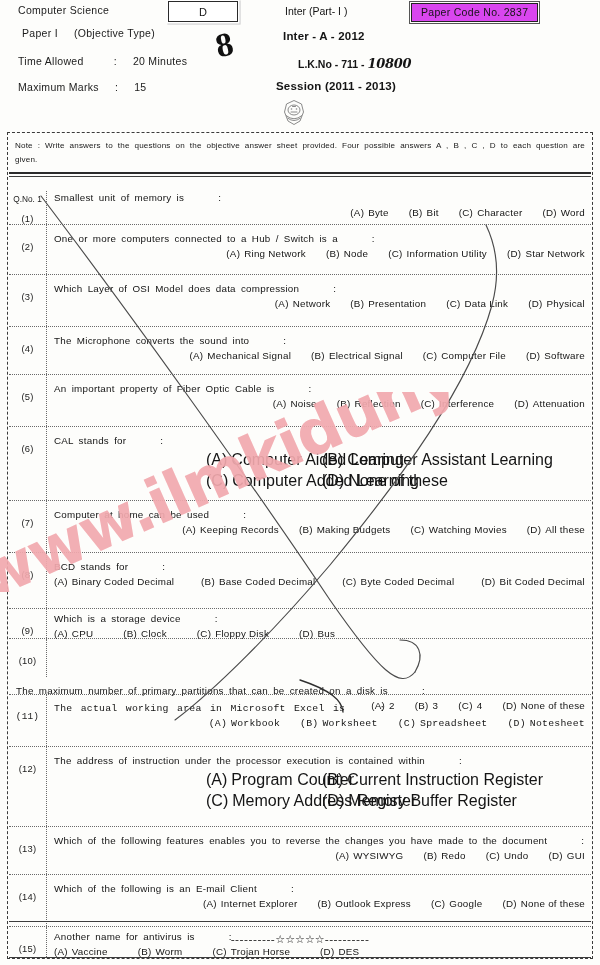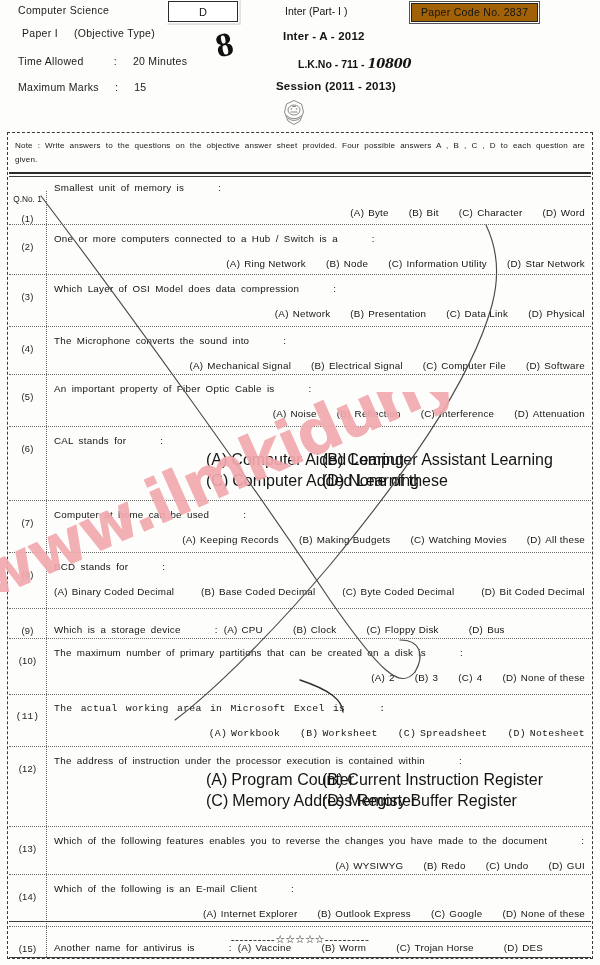--- a/index.html
+++ b/index.html
@@ -73,21 +73,21 @@
     font-weight: 700;
     font-size: 13px;
     letter-spacing: -.3px;
   }
 
   .code-box {
     position: absolute;
     left: 411px; top: 3px;
     padding: 2px 9px 3px 9px;
     border: 1.3px solid #222;
-    background: #a16207;
+    background: #d946ef;
     font-size: 10.5px;
     letter-spacing: .3px;
     white-space: nowrap;
   }
   .code-box::before {
     content: "";
     position: absolute; inset: -3px;
     border: 1.1px solid #555;
   }
 
@@ -169,31 +169,31 @@
     line-height: 14px;
     white-space: nowrap;
     color: #141414;
   }
   .opts {
     font-size: 9.8px;
     letter-spacing: .25px;
     line-height: 15px;
     white-space: nowrap;
     color: #141414;
-    margin-top: 10px;
+    margin-top: 0;
   }
   .opts.right  { text-align: right; }
   .opts.wide   { display: flex; justify-content: space-between; }
   .o { display: inline-block; white-space: nowrap; }
   .ol { display: inline-block; margin-right: 4px; }
   .colon { display:inline-block; width: 34px; }
   .gap-m  { display:inline-block; width: 20px; }
   .gap-l  { display:inline-block; width: 30px; }
 
-  .inline-q { display: flex; align-items: baseline; }
+  .inline-q { display: flex; align-items: baseline; flex-direction: column; }
   .inline-q .stem { margin-right: 6px; }
 
   .twocol {
     display: flex;
     margin-top: 3px;
   }
   .twocol .c1 { width: 268px; flex: 0 0 268px; padding-left: 152px;}
   .twocol .c2 { flex: 1 1 auto; }
 
   
@@ -354,21 +354,21 @@
     </div>
     <div class="qrow" style="height: 30px;">
       <div class="qnum"><span>(9)</span></div>
       <div class="qbody">
         <div class="inline-q">
           <span class="stem"><span>Which  is  a   storage  device</span><span class="colon"></span><span>:</span></span>
           <span class="opts"><span class="o"><span class="ol">(A)</span><span>CPU</span></span><span class="gap-l"></span><span class="o"><span class="ol">(B)</span><span>Clock</span></span><span class="gap-l"></span><span class="o"><span class="ol">(C)</span><span>Floppy Disk</span></span><span class="gap-l"></span><span class="o"><span class="ol">(D)</span><span>Bus</span></span></span>
         </div>
       </div>
     </div>
-    <div class="qrow" style="height: 56px;">
+    <div class="qrow" style="height: 56px; flex-direction: column;">
       <div class="qnum"><span>(10)</span></div>
       <div class="qbody"><span class="stem"><span>The maximum number of  primary  partitions  that  can  be  created  on  a   disk  is</span><span class="colon"></span><span>:</span></span><div class="opts right"><span class="o"><span class="ol">(A)</span><span>2</span></span><span class="gap-m"></span><span class="o"><span class="ol">(B)</span><span>3</span></span><span class="gap-m"></span><span class="o"><span class="ol">(C)</span><span>4</span></span><span class="gap-m"></span><span class="o"><span class="ol">(D)</span><span>None  of  these</span></span></div></div>
     </div>
     <div class="qrow" style="height: 52px; font-family: Liberation Mono, monospace;">
       <div class="qnum"><span>(11)</span></div>
       <div class="qbody"><span class="stem"><span>The  actual working  area  in Microsoft Excel  is</span><span class="colon"></span><span>:</span></span><div class="opts right"><span class="o"><span class="ol">(A)</span><span>Workbook</span></span><span class="gap-m"></span><span class="o"><span class="ol">(B)</span><span>Worksheet</span></span><span class="gap-m"></span><span class="o"><span class="ol">(C)</span><span>Spreadsheet</span></span><span class="gap-m"></span><span class="o"><span class="ol">(D)</span><span>Notesheet</span></span></div></div>
     </div>
     <div class="qrow" style="height: 80px; justify-content: flex-end;">
       <div class="qnum"><span>(12)</span></div>
       <div class="qbody"><span class="stem"><span>The  address  of  instruction  under the processor execution is contained within</span><span class="colon"></span><span>:</span></span><div class="twocol">

